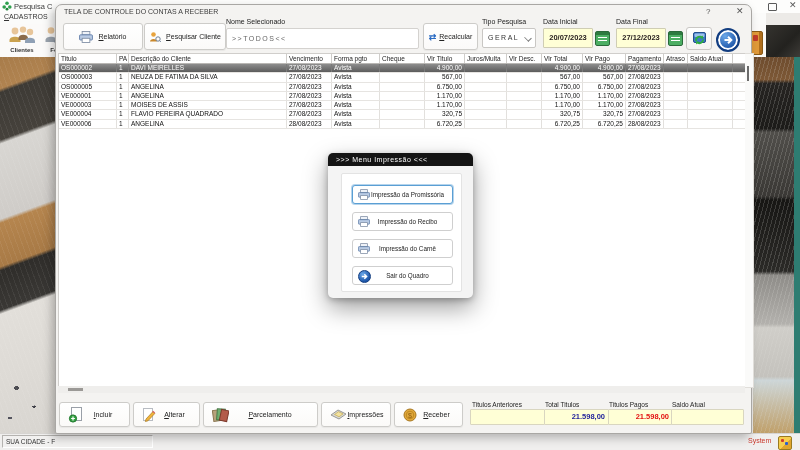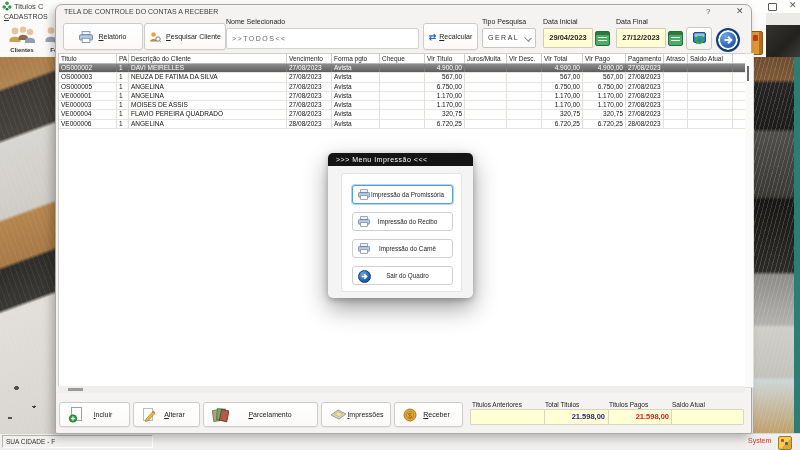--- a/index.html
+++ b/index.html
@@ -128,21 +128,21 @@
 
 <div id="screen">
 
   <div class="abs app-titlebar"></div>
   <svg class="abs app-icon" width="10" height="10" viewBox="0 0 10 10">
     <circle cx="5" cy="2.2" r="1.8" fill="#2ea04d"></circle>
       <circle cx="2.2" cy="6" r="1.8" fill="#2ea04d"></circle>
     <circle cx="7.8" cy="6" r="1.8" fill="#2ea04d"></circle>
       <circle cx="5" cy="8.2" r="1.4" fill="#23843d"></circle>
   </svg>
-  <div class="abs app-title">Titulos C</div>
+  <div class="abs app-title">Pesquisa C</div>
   <div class="abs win-restore"></div>
   <div class="abs win-close">✕</div>
 
   <div class="abs menubar"></div>
   <div class="abs menu-item mn">CADASTROS</div>
 
   <div class="abs app-toolbar"></div>
   <div class="abs tb-ico" style="left:5px;top:26px;">
     <svg width="28" height="20" viewBox="0 0 28 20">
       <circle cx="7" cy="5" r="3.4" fill="#e7c59a"></circle>
@@ -213,21 +213,21 @@
       <span class="mn">Recalcular</span>
     </div>
 
     <div class="abs fld-label" style="left:426px;top:13px;">Tipo Pesquisa</div>
     <div class="abs sel-fld" style="left:426px;top:23px;width:47px;height:18px;line-height:18px;">
       <span>GERAL</span>
       <span class="sel-arrow"></span>
     </div>
 
     <div class="abs fld-label" style="left:487px;top:13px;">Data Inicial</div>
-    <div class="abs date-fld" style="left:487px;top:23px;width:48px;height:18px;line-height:18px;">29/04/2023</div>
+    <div class="abs date-fld" style="left:487px;top:23px;width:48px;height:18px;line-height:18px;">20/07/2023</div>
     <div class="abs cal-ico" style="left:539px;top:26px;"></div>
 
     <div class="abs fld-label" style="left:560px;top:13px;">Data Final</div>
     <div class="abs date-fld" style="left:560px;top:23px;width:48px;height:18px;line-height:18px;">27/12/2023</div>
     <div class="abs cal-ico" style="left:612px;top:26px;"></div>
 
     <div class="abs sq-btn" style="left:630px;top:22px;width:24px;height:21px;">
       <svg width="15" height="15" viewBox="0 0 15 15">
         <rect x="1.5" y="1.5" width="12" height="10" rx="1.5" fill="#3c78c8" stroke="#24508e"></rect>
         <rect x="2.5" y="2.5" width="10" height="3.5" rx="1" fill="#9cc0ea"></rect>

